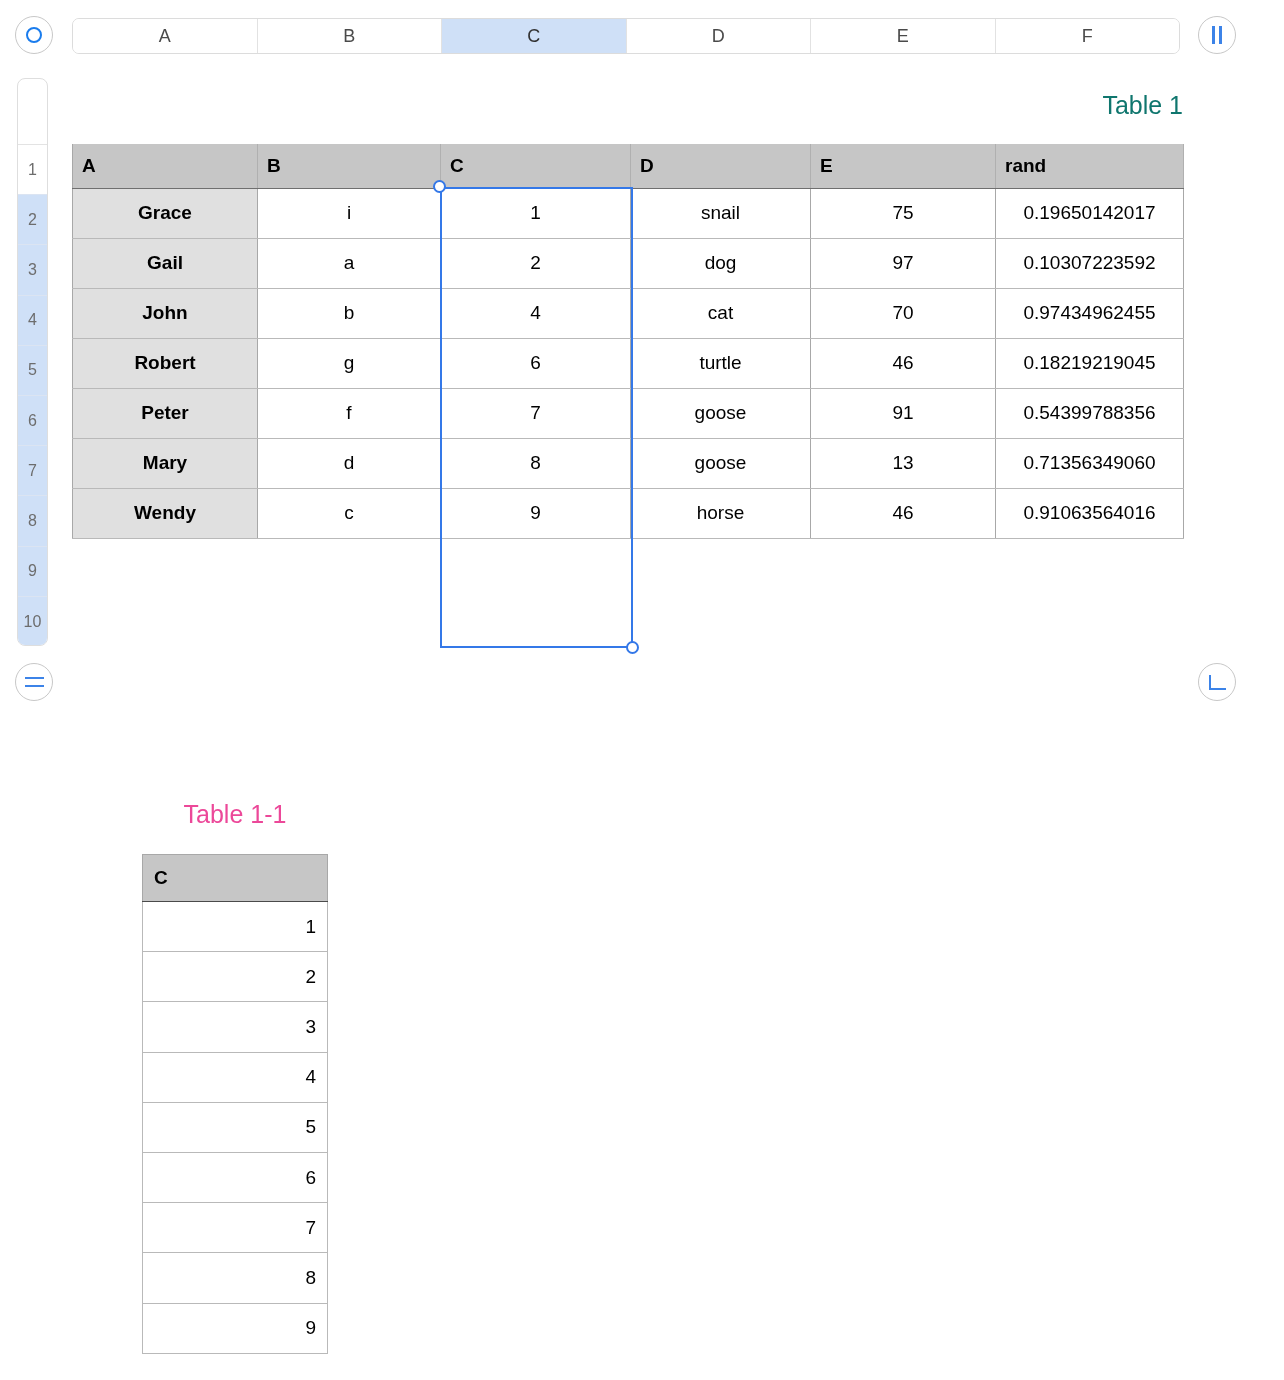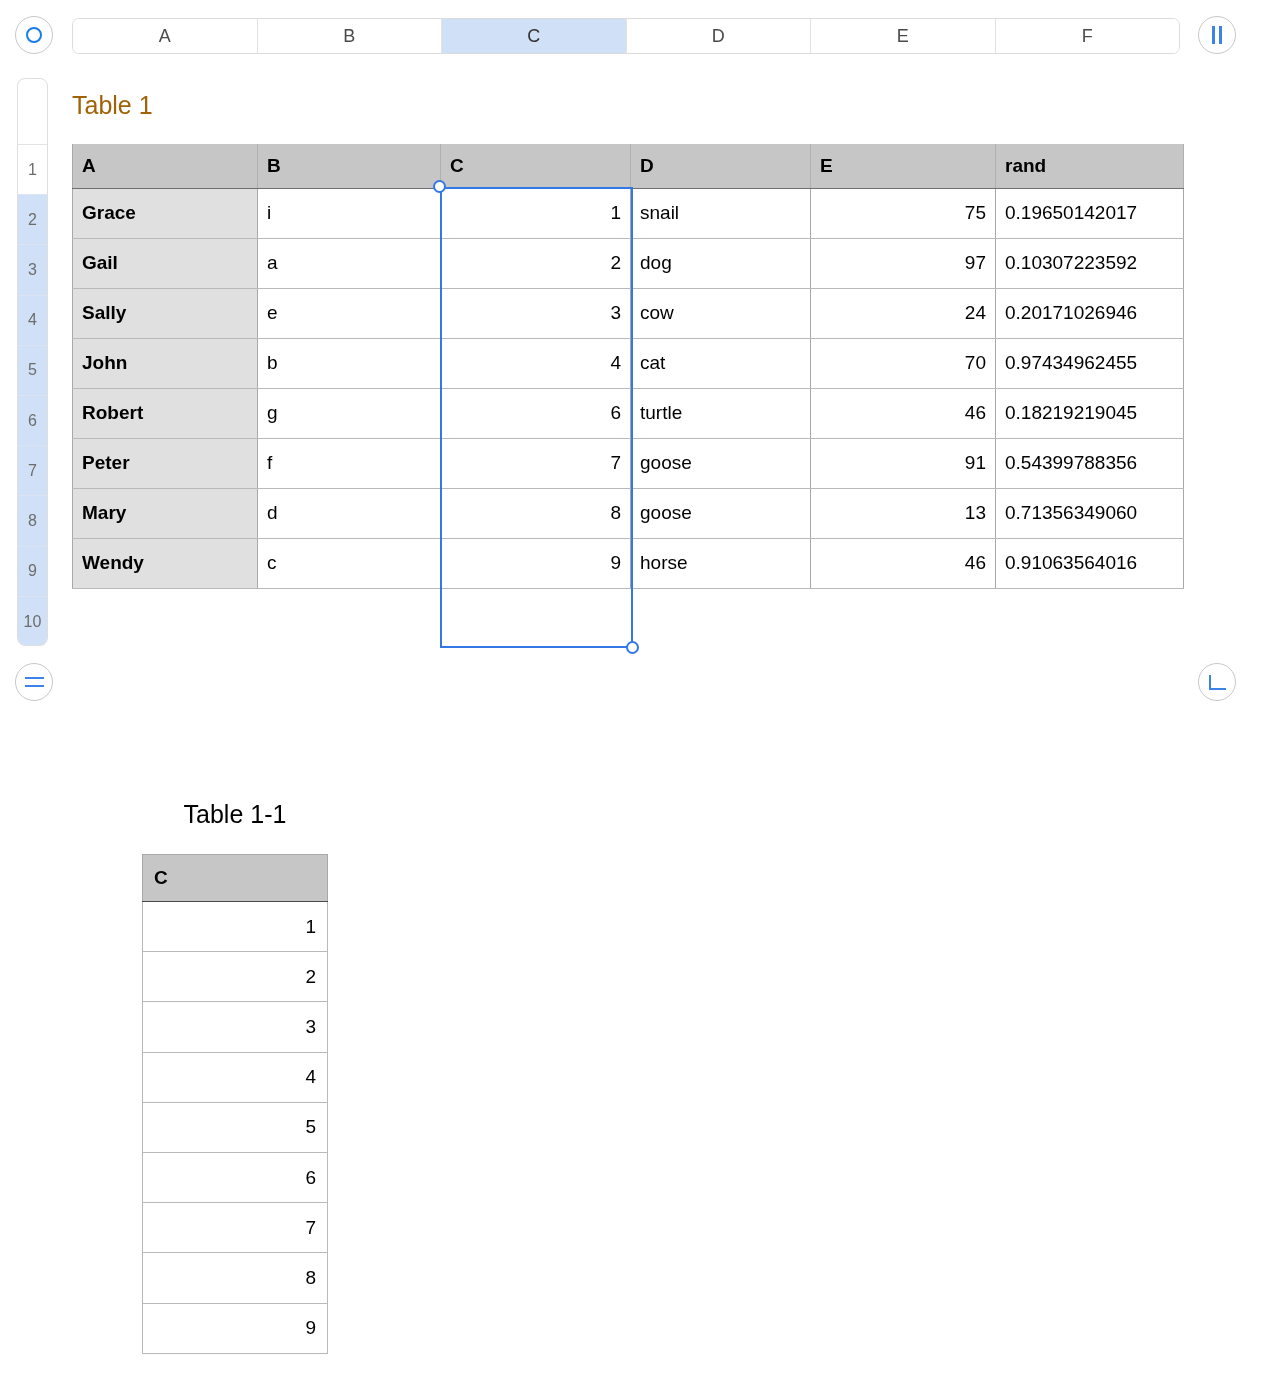--- a/index.html
+++ b/index.html
@@ -141,41 +141,42 @@
     background: #ffffff;
   }
   .rg-cell.sel { background: #cfe0f7; }
   .rg-cell:last-child { border-bottom: none; }
 
   
   .tbl1-title {
     position: absolute;
     left: 72px; top: 91px;
     width: 1111px;
-    text-align: left;
+    text-align: right;
     font-size: 25px;
-    color: #a16207;
+    color: #0f766e;
   }
   .tbl1 {
     position: absolute;
     left: 72px; top: 144px;
     width: 1111px;
     border-collapse: collapse;
     table-layout: fixed;
     font-size: 19px;
   }
   .tbl1 th, .tbl1 td {
     height: 50px;
     padding: 0 9px;
     box-sizing: border-box;
     border-right: 1px solid #a8a8a8;
     border-bottom: 1px solid #b9b9b9;
     overflow: hidden;
     white-space: nowrap;
     vertical-align: middle;
+    text-align: center;
   }
   .tbl1 thead th {
     background: #c6c6c6;
     font-weight: bold;
     text-align: left;
     border-bottom: 1px solid #6f6f6f;
     border-right: 1px solid #b0b0b0;
     color: #000;
     height: 44px;
   }
@@ -216,21 +217,21 @@
   .sel-handle.tl { left: 433px; top: 180px; }
   .sel-handle.br { left: 626px; top: 641px; }
 
   
   .tbl2-title {
     position: absolute;
     left: 142px; top: 800px;
     width: 186px;
     text-align: center;
     font-size: 25px;
-    color: #000000;
+    color: #ec4899;
   }
   .tbl2 {
     position: absolute;
     left: 142px; top: 854px;
     width: 186px;
     border-collapse: collapse;
     table-layout: fixed;
     font-size: 19px;
   }
   .tbl2 th {
@@ -319,28 +320,20 @@
       </tr>
       <tr>
         <td class="txt">Gail</td>
         <td class="txt">a</td>
         <td class="num">2</td>
         <td class="txt">dog</td>
         <td class="num">97</td>
         <td class="txt">0.10307223592</td>
       </tr>
       <tr>
-        <td class="txt">Sally</td>
-        <td class="txt">e</td>
-        <td class="num">3</td>
-        <td class="txt">cow</td>
-        <td class="num">24</td>
-        <td class="txt">0.20171026946</td>
-      </tr>
-      <tr>
         <td class="txt">John</td>
         <td class="txt">b</td>
         <td class="num">4</td>
         <td class="txt">cat</td>
         <td class="num">70</td>
         <td class="txt">0.97434962455</td>
       </tr>
       <tr>
         <td class="txt">Robert</td>
         <td class="txt">g</td>

